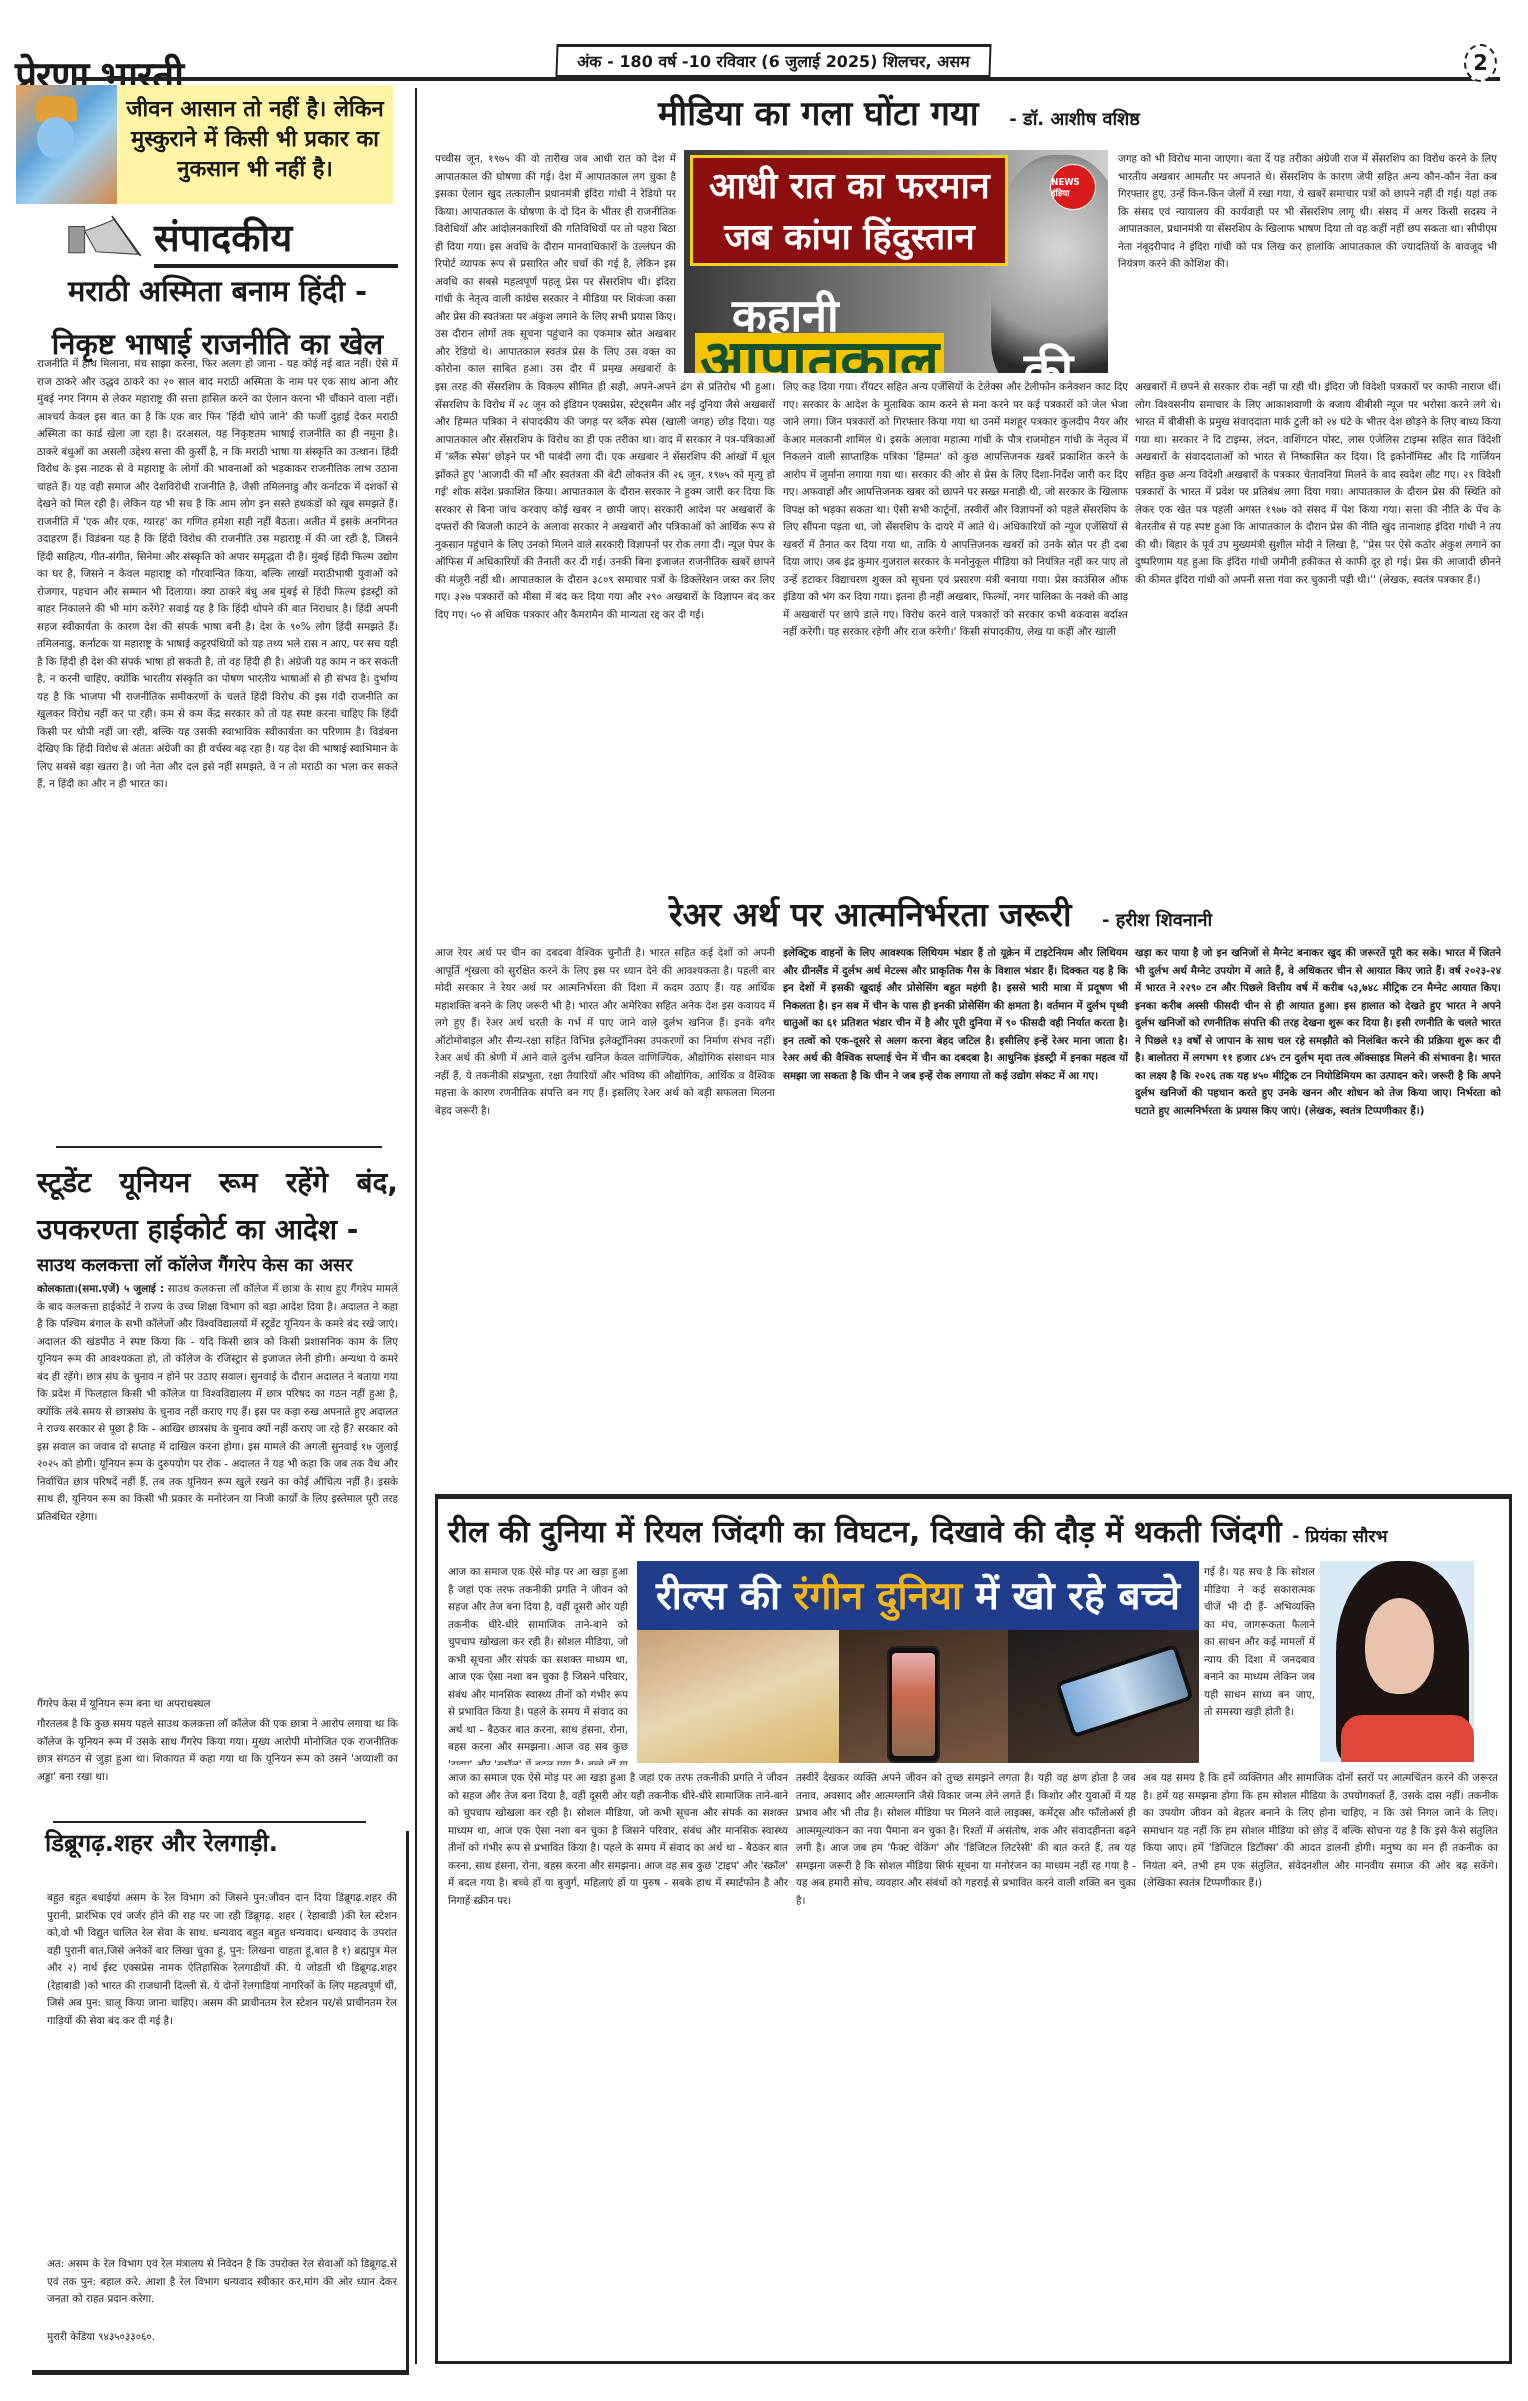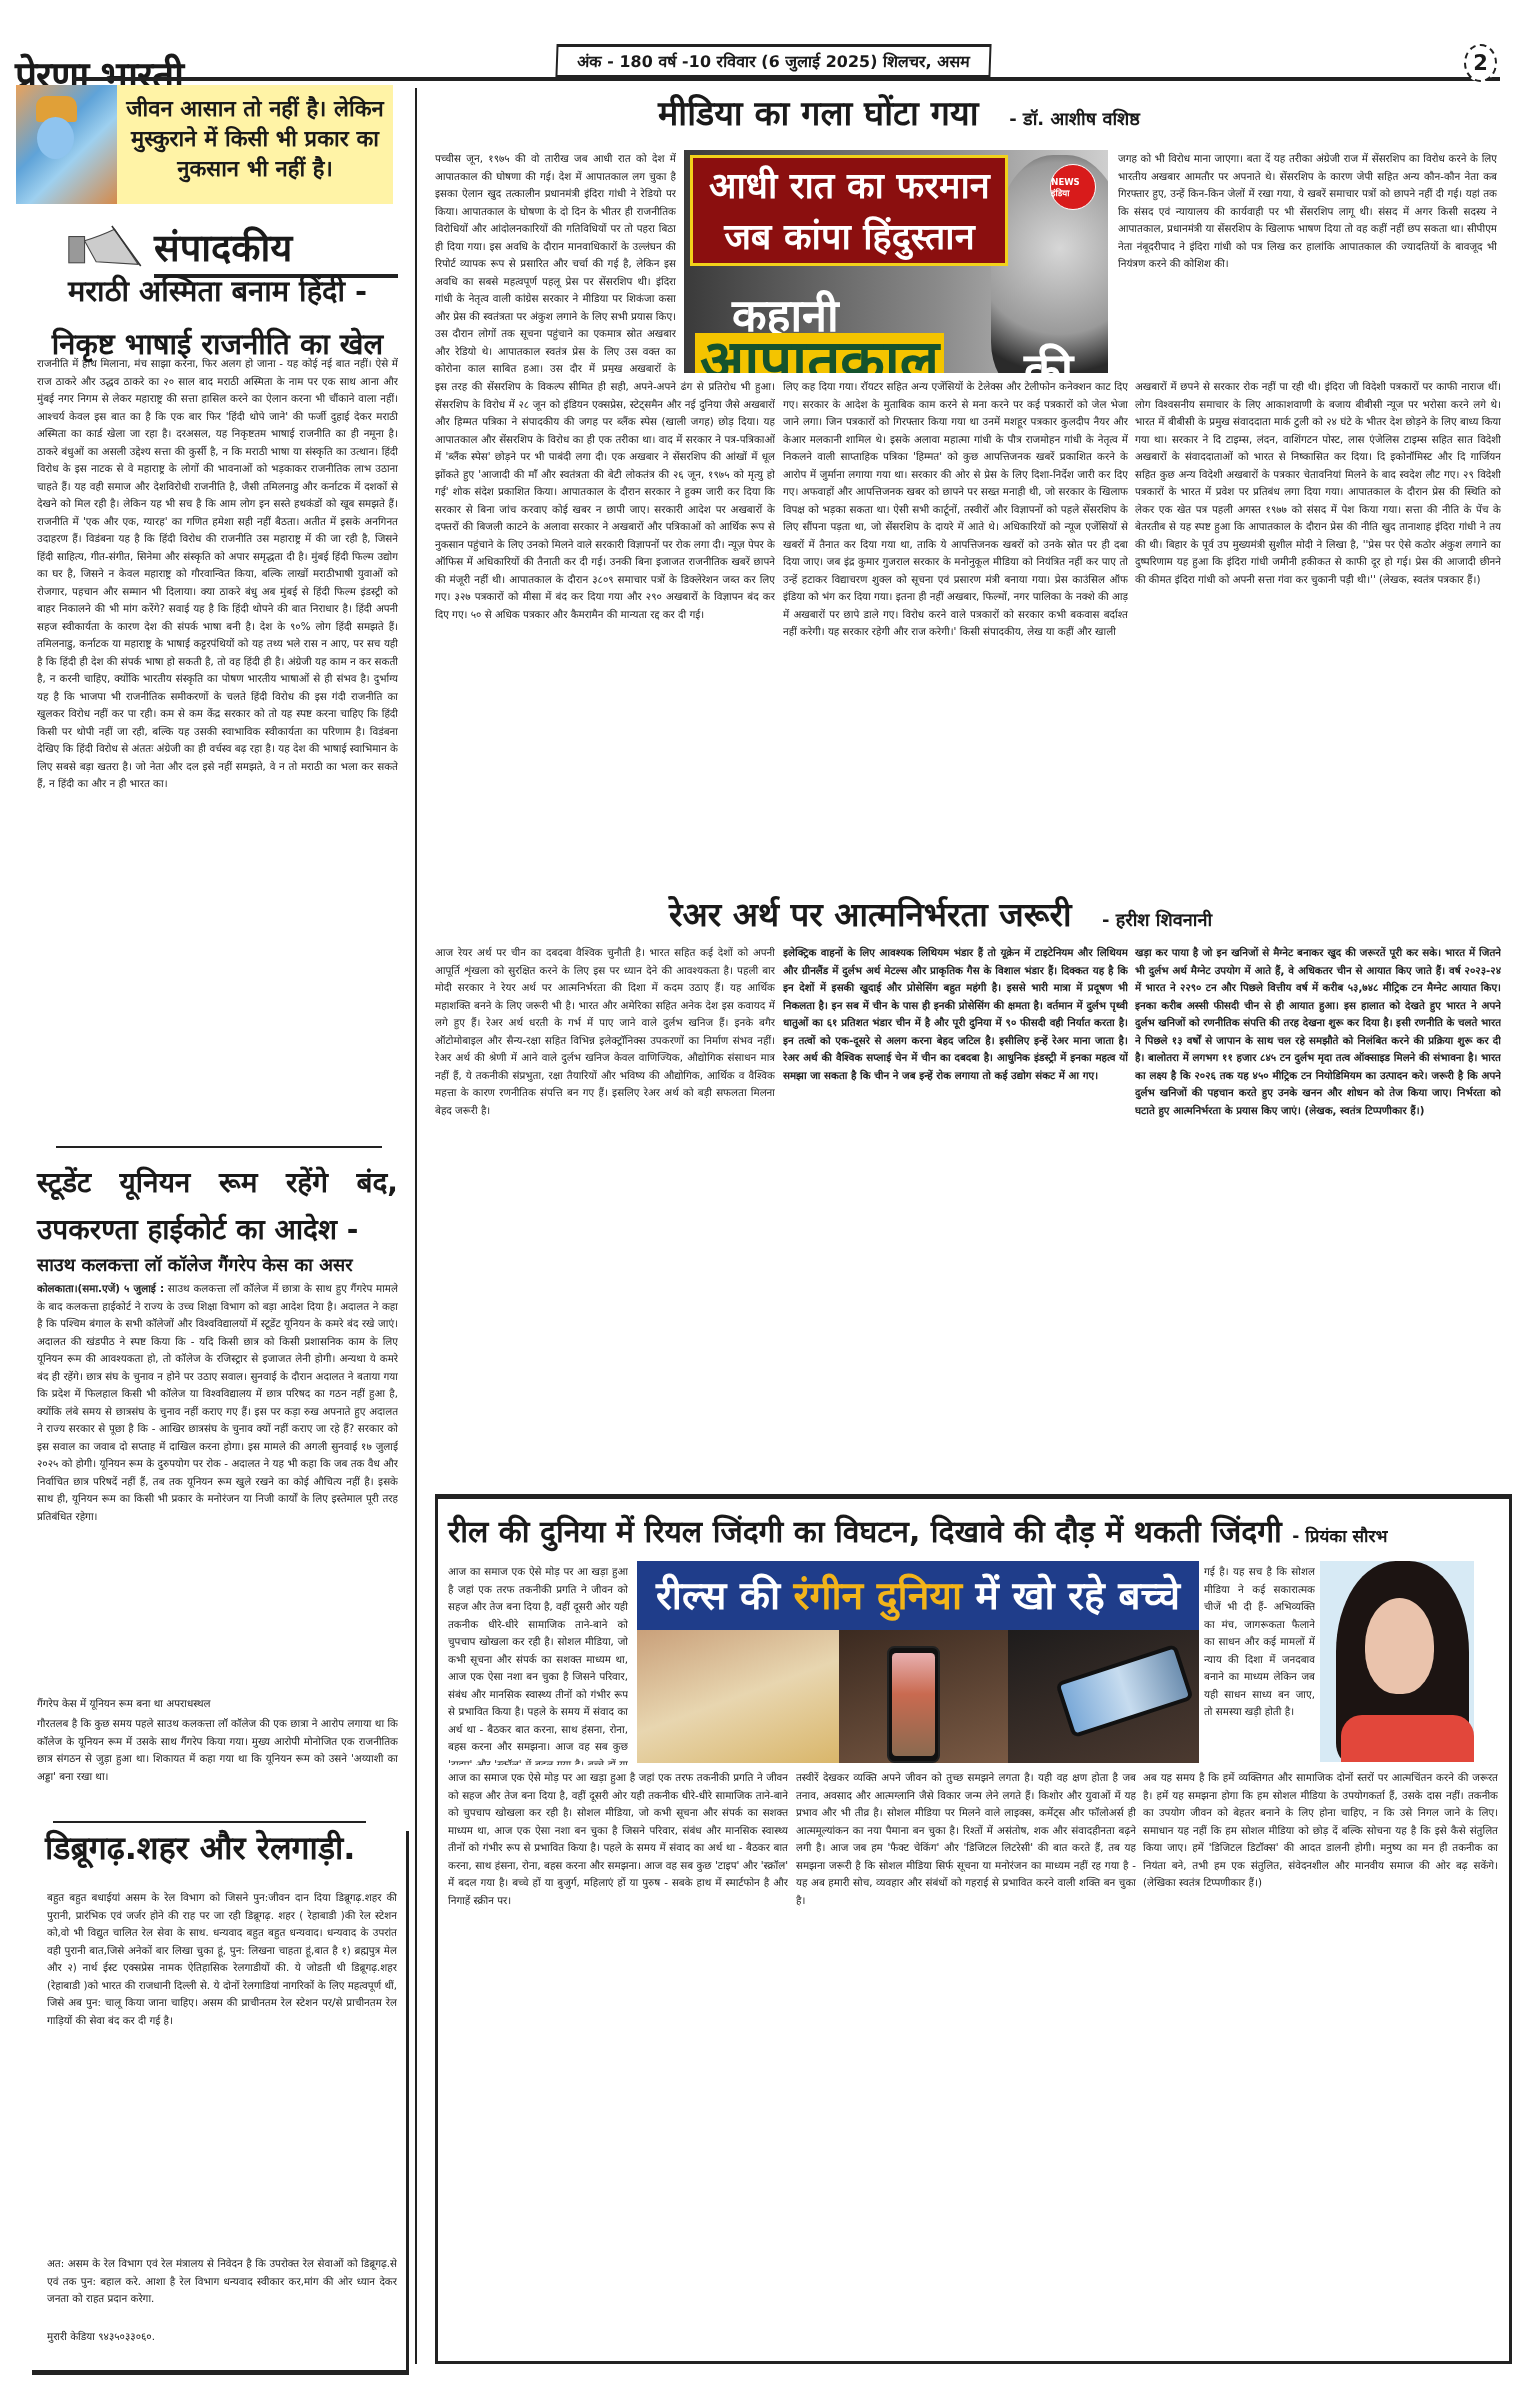--- a/index.html
+++ b/index.html
@@ -10,31 +10,31 @@
   .masthead-rule { left: 73px; top: 77px; width: 1427px; height: 4.2px; background: #222; }
   .issue-box { left: 556px; top: 44px; width: 435px; height: 33px; border: 2.1px solid #222; border-top-width: 3.2px;
     transform: skewX(-2deg); display: flex; align-items: center; justify-content: center; font-size: 16px; font-weight: bold; background:#fff;}
   .page-num { left: 1464px; top: 44px; width: 33px; height: 38px; border: 2.1px dashed #222; border-radius: 50%;
     display:flex; align-items:center; justify-content:center; font-size: 21px; font-weight:bold; background:#fff;}
   .quote-box { left: 16px; top: 85px; width: 377px; height: 119px; background: #fff3a6; display: flex; }
   .quote-img { width: 101px; height: 100%; background: linear-gradient(135deg,#e9a25b 0%,#5fa3d8 40%,#9ed0ef 60%,#d58a4a 100%); position: relative; }
   .quote-img .face { position:absolute; left:21px; top:32px; width:37px; height:42px; border-radius:50%; background:#8fc4ef; }
   .quote-img .crown { position:absolute; left:20px; top:10.6px; width:41px; height:26.5px; background:#e0a038; border-radius:10.6px 10.6px 3.2px 3.2px; }
   .quote-text { flex:1; font-size: 22px; font-weight: bold; line-height: 30px; text-align: center; padding: 8.5px 5.3px; }
-  .editorial-head { left: 64px; top: 220px; width: 329px; }
+  .editorial-head { left: 64px; top: 210px; width: 329px; }
   .pen-icon { position:absolute; left:0; top:5.3px; width:80px; height:42px; }
   .editorial-label { position:absolute; left:90px; top:0; font-size: 38px; font-weight: bold; border-bottom: 4.2px solid #222; width: 244px; padding-bottom:2.1px;}
   .ed-headline { left: 37px; top: 265px; width: 361px; font-size: 29px; font-weight: bold; line-height: 53px; text-align: center; }
   .body-text { font-size: 10.3px; line-height: 17.5px; text-align: justify; color:#222; }
   .col-left { left: 37px; width: 361px; }
   .rule { background: #222; height: 2.1px; }
   .su-head { left: 37px; top: 1159px; width: 361px; font-size: 28px; font-weight:bold; line-height: 47px; text-align: justify; }
   .su-sub { left: 37px; top: 1252px; width: 361px; font-size: 18px; font-weight: bold; }
   .db-box { left: 32px; top: 1831px; width: 377px; height: 544px; border-right: 3.2px solid #222; border-bottom: 5.3px solid #222; }
-  .db-head { left: 45px; top: 1825px; width: 361px; font-size: 32px; font-weight:bold; }
+  .db-head { left: 45px; top: 1825px; width: 361px; font-size: 24px; font-weight:bold; }
   .vrule { background:#222; width: 2.1px; }
   .media-head { left: 658px; top: 89px; font-size: 34px; font-weight:bold; }
   .media-byline { font-size: 18px; font-weight: bold; margin-left: 19px; }
   .emg-img { left: 684px; top: 150px; width: 424px; height: 223px; background: linear-gradient(90deg,#3a3a3a,#8a8a8a 60%,#cfcfcf); overflow:hidden; }
   .emg-red { position:absolute; left:6.4px; top:5.3px; width:318px; height:111px; background:#8b0f0f; border:3.2px solid #f2d21a; color:#fff; font-size: 36px; font-weight: bold; line-height: 51px; text-align:center; padding-top:2.1px;}
   .emg-kahani { position:absolute; left:48px; top:133px; color:#fff; font-size: 45px; font-weight:bold; }
   .emg-aapatkaal { position:absolute; left:10.6px; top: 183px; background:#f4c400; color:#14532d; font-size: 58px; font-weight:bold; line-height: 57px; padding: 0 5.3px; }
   .emg-ki { position:absolute; left:340px; top: 186px; color:#fff; font-size: 48px; font-weight:bold; }
   .emg-face { position:absolute; right:-21px; top:5.3px; width:138px; height:233px; border-radius: 45% 45% 20% 20%; background: radial-gradient(circle at 50% 40%, #d7d7d7, #9a9a9a 55%, #2a2a2a 80%); }
   .emg-logo { position:absolute; right:11.7px; top:14px; width:46px; height:46px; border-radius:50%; background:#d81b1b; color:#fff; font-size:8.5px; font-weight:bold; display:flex; align-items:center; justify-content:center; border:1.6px solid #fff;}

